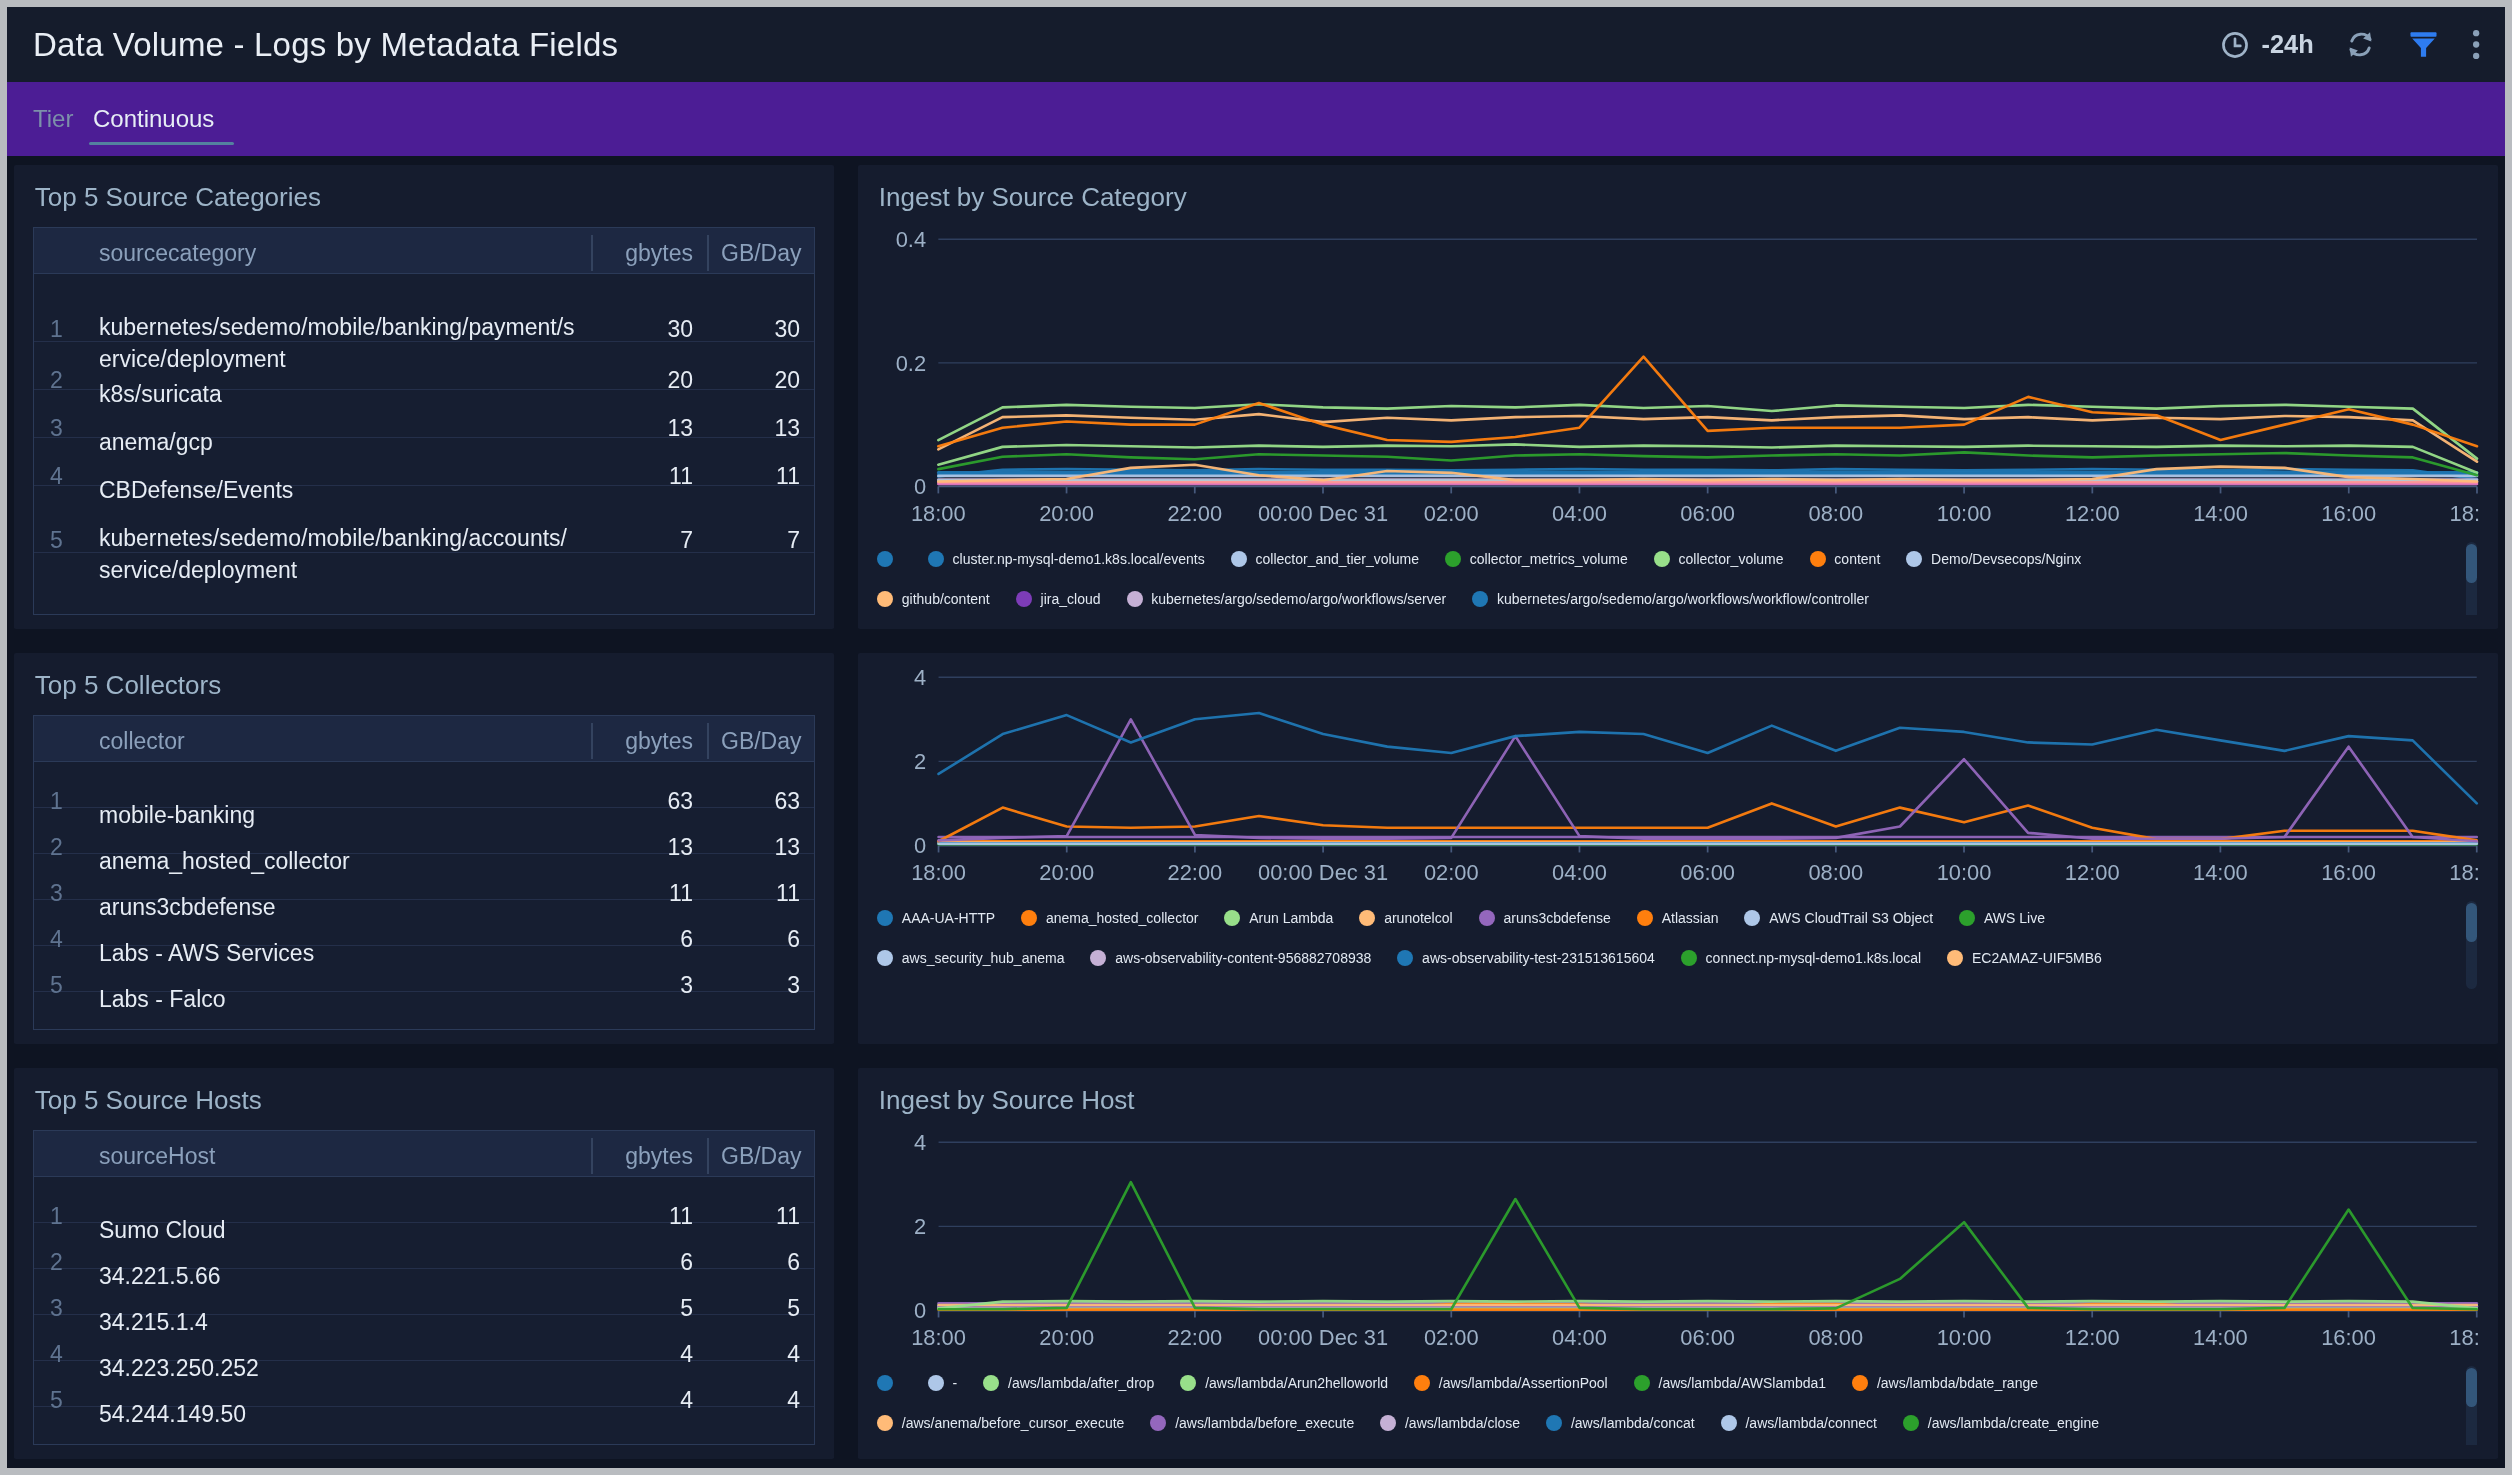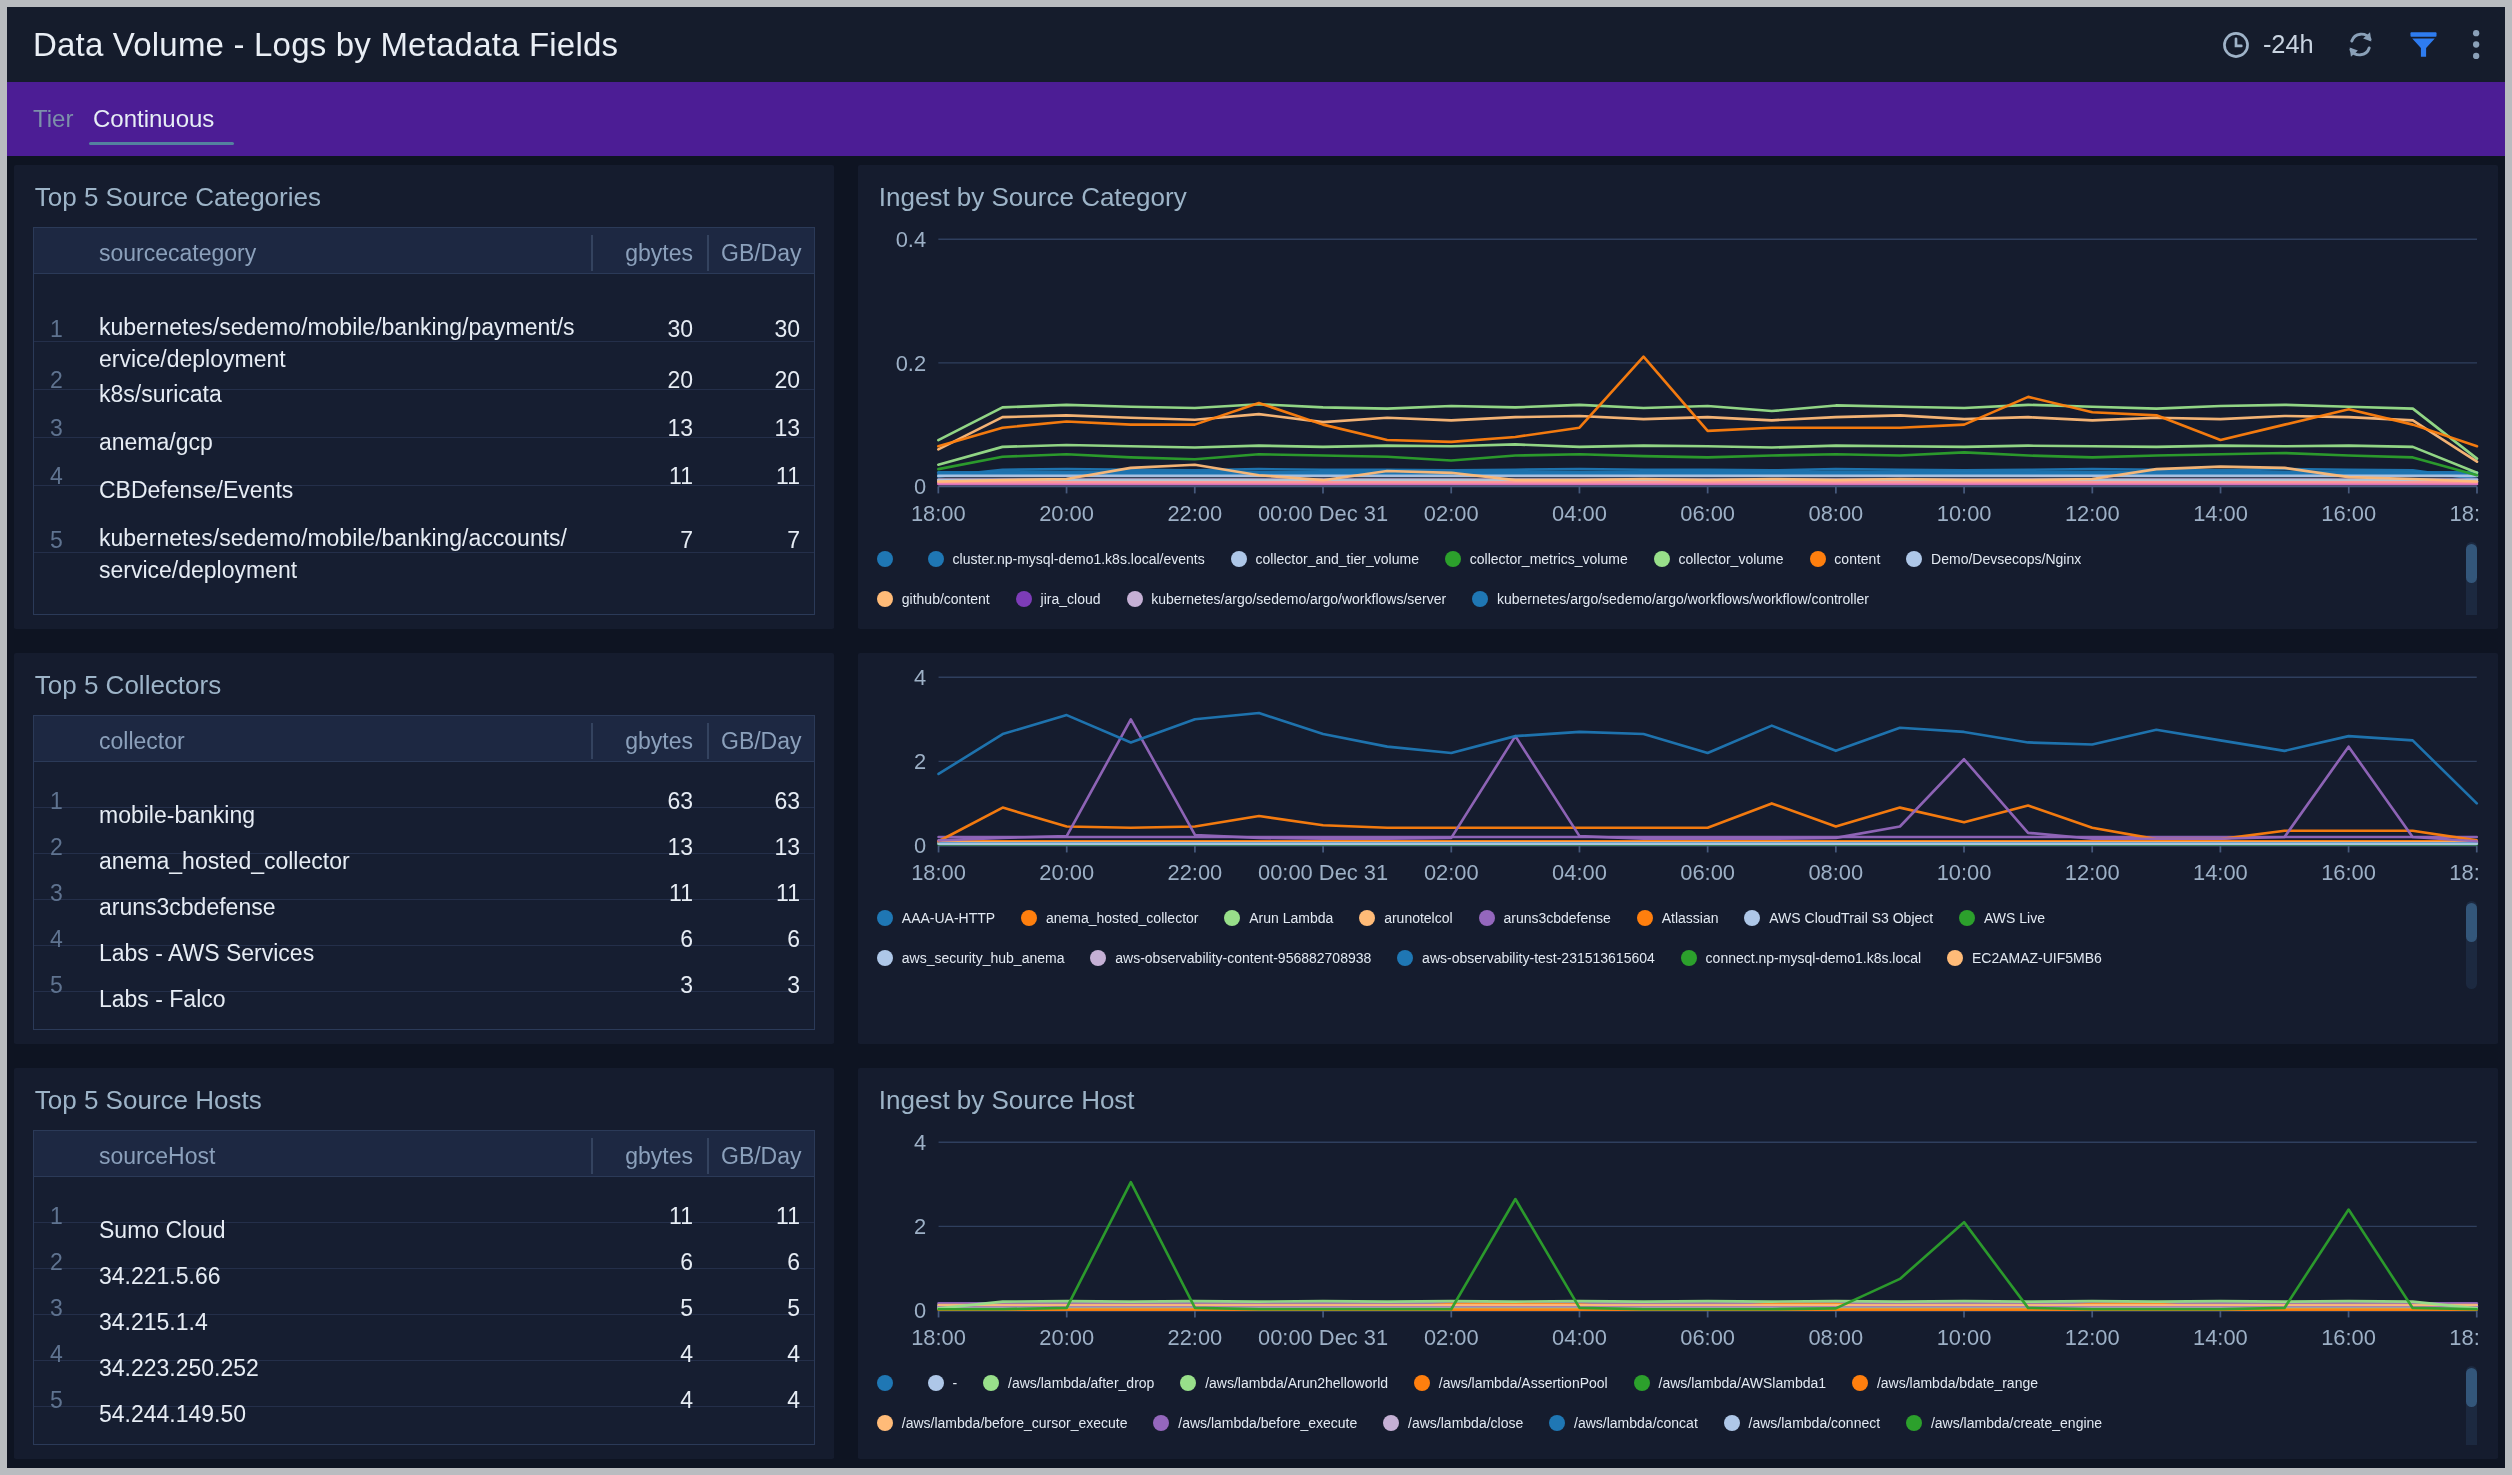--- a/index.html
+++ b/index.html
@@ -15,21 +15,21 @@
     display:flex; flex-direction:column;
     overflow:hidden;
   }
   
   .topbar {
     height:75px; background:#151c2c;
     display:flex; align-items:center; justify-content:space-between;
     padding:0 23px 0 26px; flex:0 0 auto;
   }
   .page-title { font-size:33px; font-weight:400; color:#e9eef5; letter-spacing:0.2px; }
-  .controls { display:flex; align-items:center; gap:30px; }
+  .controls { display:flex; align-items:center; gap:30px;font-weight:bold; }
   .ctrl { display:flex; align-items:center; gap:10.5px; cursor:pointer; }
   .time-label { font-size:25.4px; color:#c9d4e1; }
   .icon-svg { display:block; }
   
   .tabbar {
     height:74px; background:#4c1d95;
     display:flex; align-items:center; padding:0 26px; gap:16px; flex:0 0 auto;
   }
   .tab-varlabel { font-size:24px; color:#7c90aa; }
   .tab { position:relative; font-size:24px; color:#e6edf5; padding:17.5px 3.5px; cursor:pointer; }
@@ -558,21 +558,21 @@
                   <span class="llabel">/aws/lambda/AWSlambda1</span>
                 </span>
                 <span class="litem">
                   <span class="ldot" style="background: rgb(255, 127, 14);"></span>
                   <span class="llabel">/aws/lambda/bdate_range</span>
                 </span>
               </div>
               <div class="lrow">
                 <span class="litem">
                   <span class="ldot" style="background: rgb(255, 187, 120);"></span>
-                  <span class="llabel">/aws/lambda/before_cursor_execute</span>
+                  <span class="llabel">/aws/anema/before_cursor_execute</span>
                 </span>
                 <span class="litem">
                   <span class="ldot" style="background: rgb(148, 103, 189);"></span>
                   <span class="llabel">/aws/lambda/before_execute</span>
                 </span>
                 <span class="litem">
                   <span class="ldot" style="background: rgb(197, 176, 213);"></span>
                   <span class="llabel">/aws/lambda/close</span>
                 </span>
                 <span class="litem">

